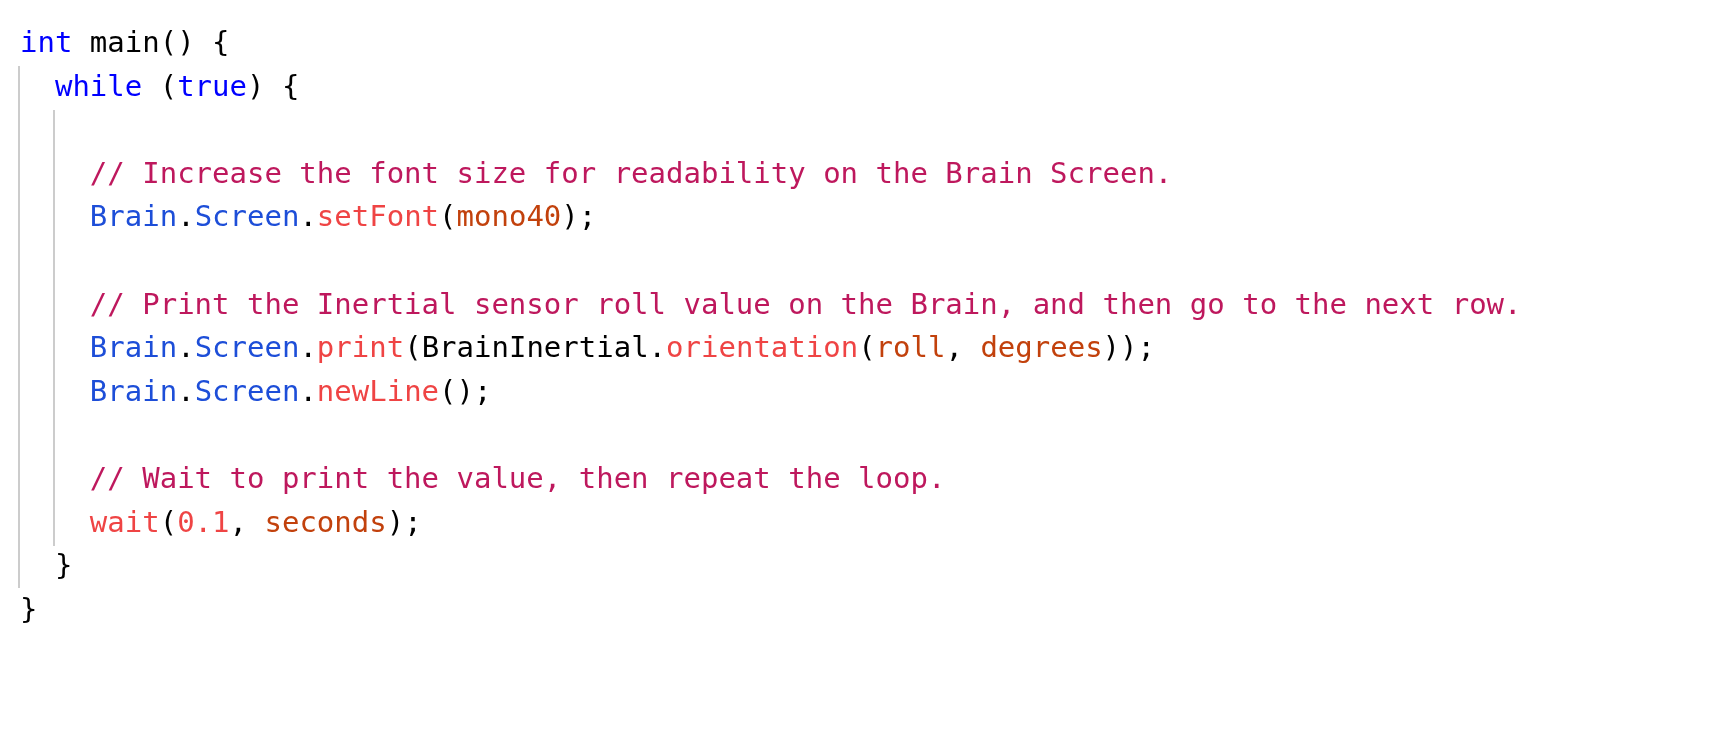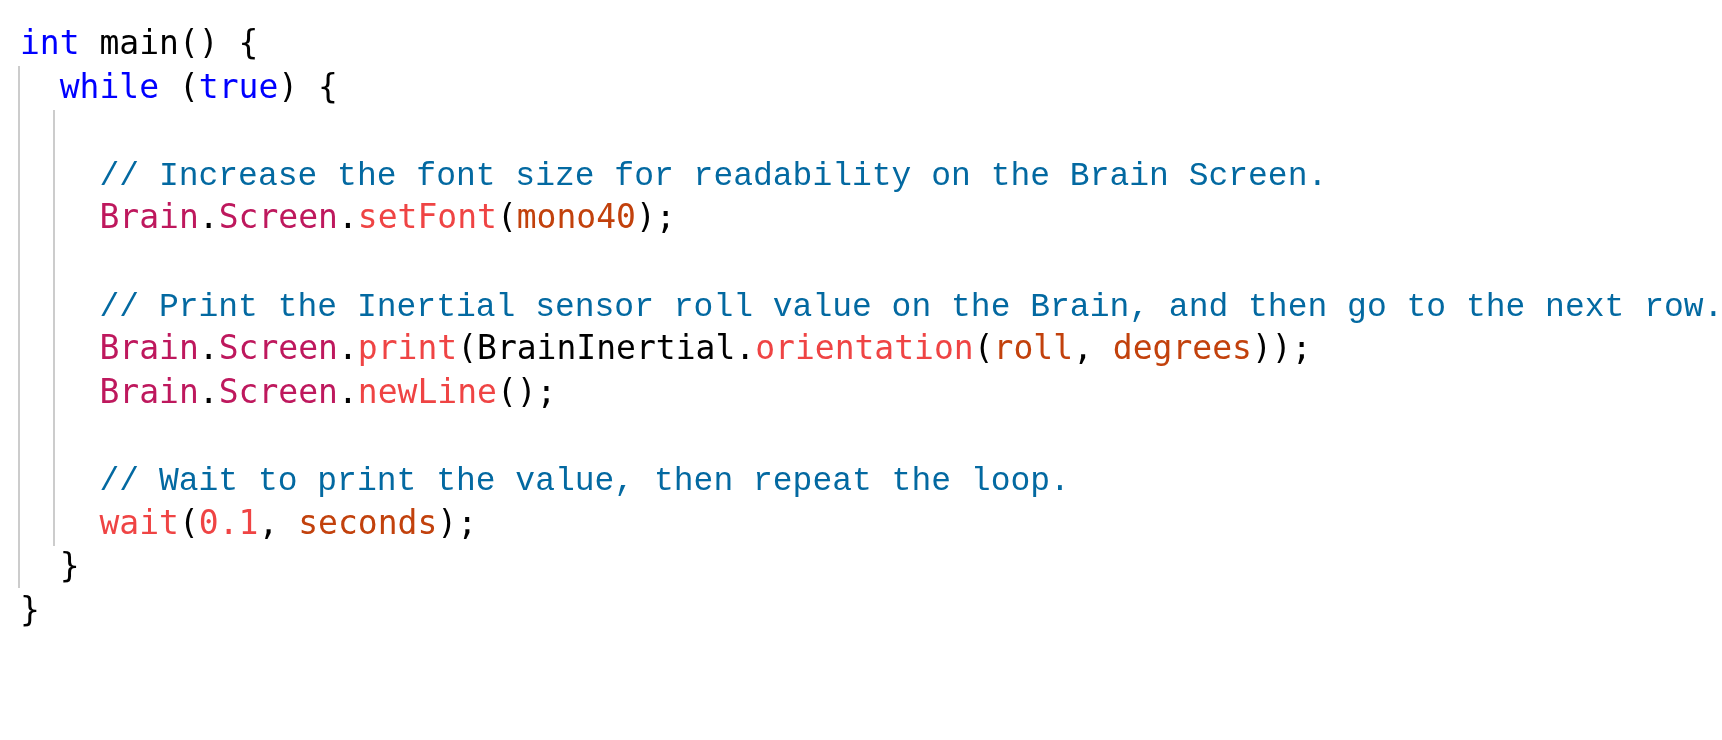--- a/index.html
+++ b/index.html
@@ -1,25 +1,25 @@
 <!DOCTYPE html>
 <html><head>
 <meta charset="utf-8">
 <style>
   html, body { margin: 0; padding: 0; background: #ffffff; }
   body { width: 1722px; height: 740px; overflow: hidden; position: relative; }
   .code {
     position: absolute; left: 20px; top: 21px;
     font-family: "DejaVu Sans Mono", "Liberation Mono", monospace;
-    font-size: 33px; line-height: 43.6px; white-space: pre; color: #000000;
+    font-size: 29px; line-height: 43.6px; white-space: pre; color: #000000;
   }
   .line { height: 43.6px; }
   .kw { color: #0000ff; }
-  .cm { color: #0369a1; font-family: Liberation Mono, monospace; }
-  .obj { color: #be185d; }
+  .cm { color: #be185d; }
+  .obj { color: #1d4ed8; }
   .fn { color: #ef4444; }
   .arg { color: #c2410c; }
   .num { color: #ef4444; }
   .guide { position: absolute; width: 2px; background: #cccccc; }
 </style>
 </head>
 <body>
 
 <div class="guide" style="left:18px; top:66px; height:522px;"></div>
 <div class="guide" style="left:53px; top:110px; height:436px;"></div>

